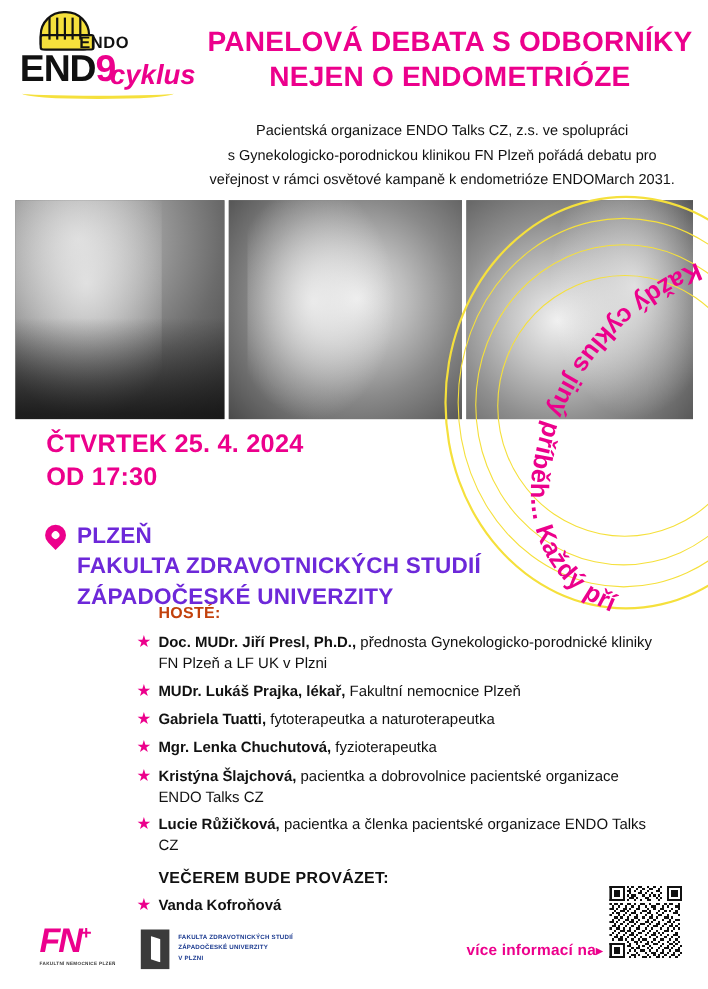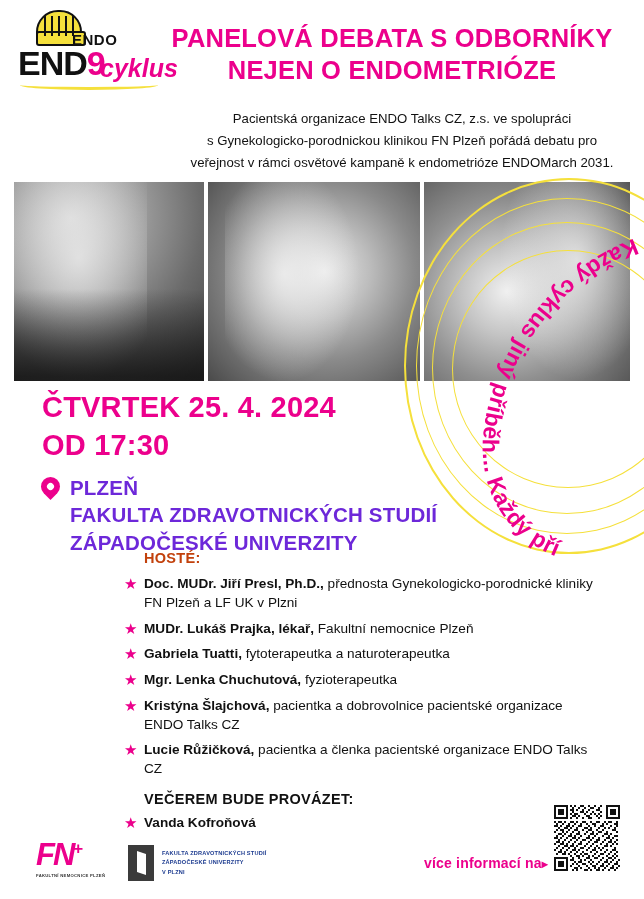--- a/index.html
+++ b/index.html
@@ -87,21 +87,21 @@
   .logo-swoosh {
     position: absolute;
     left: 6px; top: 72px;
     width: 138px; height: 10px;
     border-bottom: 3px solid #f5e03c;
     border-radius: 0 0 50% 50%;
   }
 
   .title-block {
     position: absolute;
-    left: 160px; top: 22px;
+    left: 177px; top: 22px;
     width: 464px;
     text-align: center;
   }
   .title-line {
     font-size: 25.5px;
     font-weight: bold;
     color: #ec008c;
     letter-spacing: 0.2px;
     line-height: 1.26;
   }
@@ -207,21 +207,21 @@
     font-weight: bold;
     fill: #ec008c;
   }
 
   
   .date-block {
     position: absolute;
     left: 42px; top: 388px;
     color: #ec008c;
     font-weight: bold;
-    font-size: 29px;
+    font-size: 23px;
     line-height: 1.32;
     letter-spacing: 0.2px;
   }
 
   .place-block {
     position: absolute;
     left: 42px; top: 474px;
     color: #6d28d9;
   }
   .pin {

